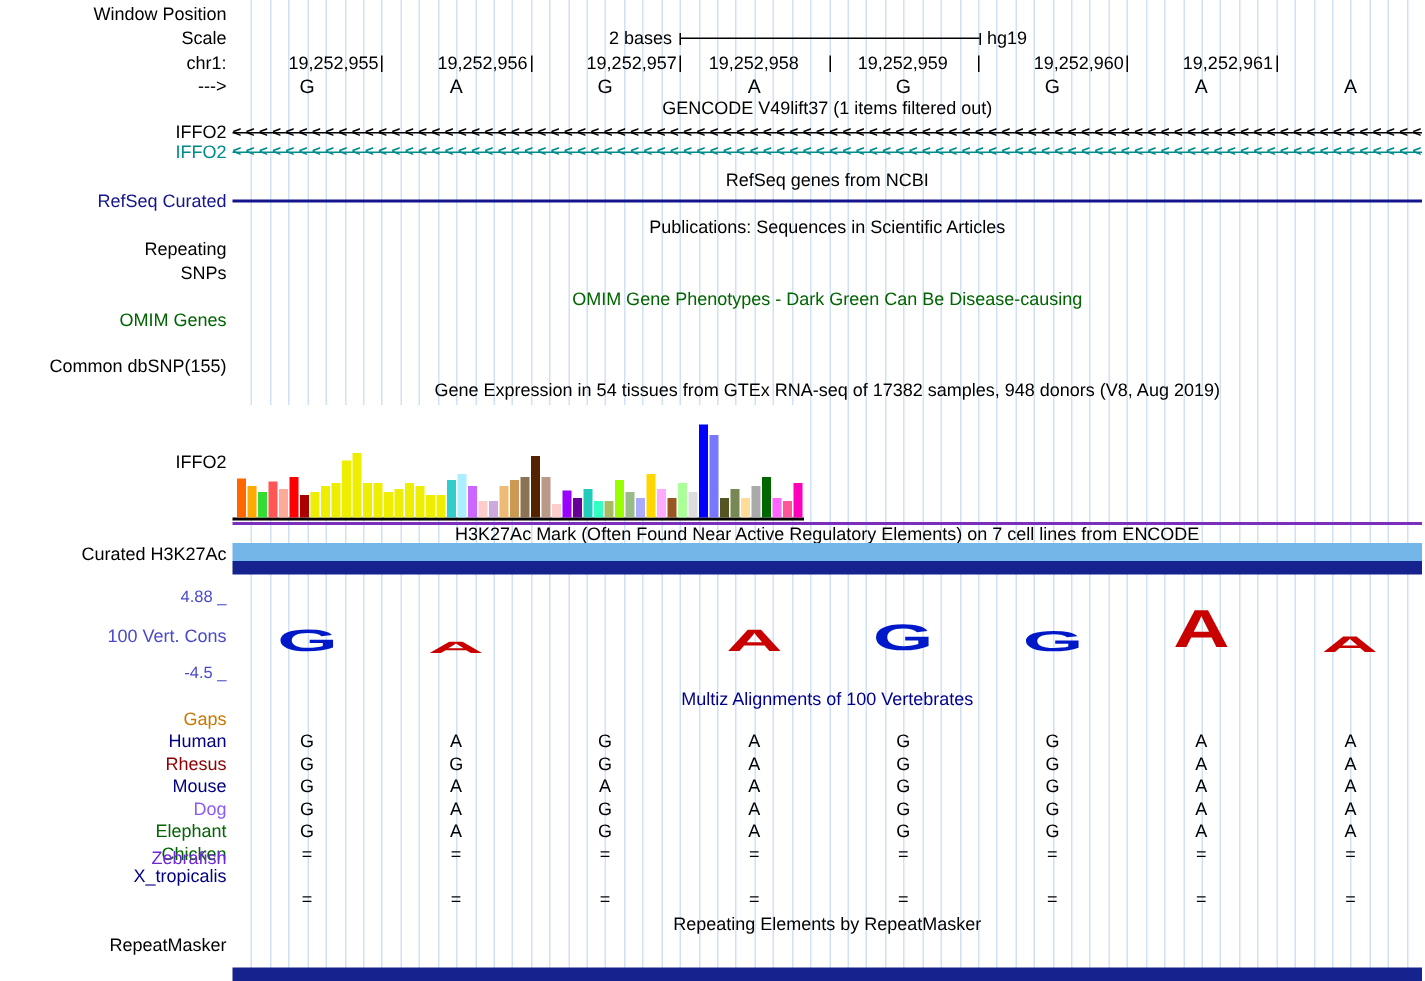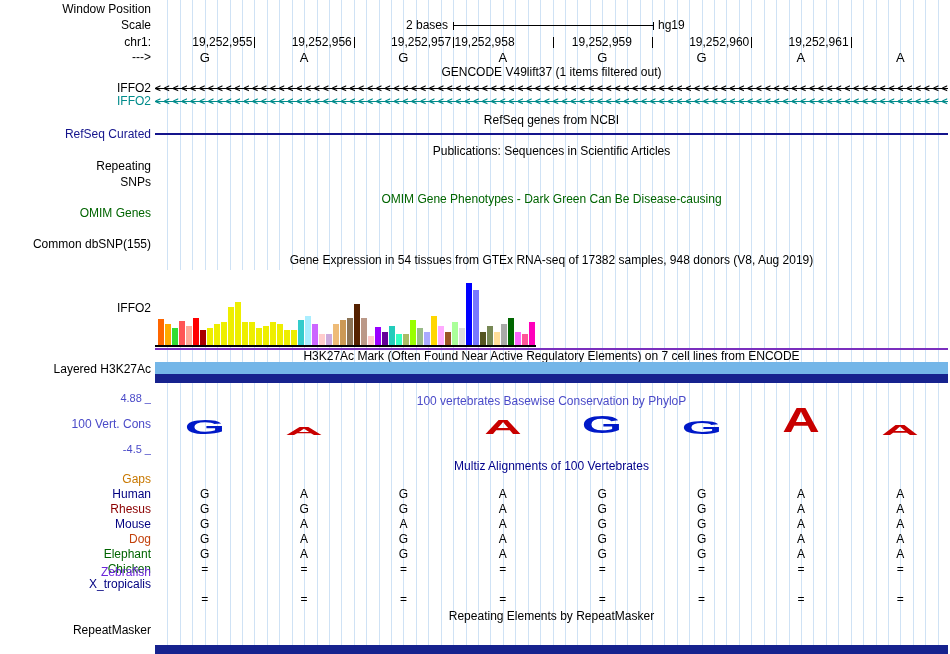--- a/index.html
+++ b/index.html
@@ -112,42 +112,41 @@
 
   <div class="lbl" style="top:238px">Common dbSNP(155)</div>
 
   <div class="ctitle" style="top:254px">Gene Expression in 54 tissues from GTEx RNA-seq of 17382 samples, 948 donors (V8, Aug 2019)</div>
   <div class="lbl" style="top:302px">IFFO2</div>
   <div id="gtex-panel" style="left:155px;top:270px;width:381px;height:76px;background:#fff"></div>
   <div style="left: 155px; top: 345px; width: 381px; height: 2px; background: rgb(0, 0, 0);"></div>
 
   <div style="left: 155px; top: 348px; width: 793px; height: 2px; background: rgb(123, 47, 190);"></div>
   <div class="ctitle" style="top:350px">H3K27Ac Mark (Often Found Near Active Regulatory Elements) on 7 cell lines from ENCODE</div>
-  <div class="lbl" style="top:363px">Layered H3K27Ac</div>
+  <div class="lbl" style="top:363px">Curated H3K27Ac</div>
   <div style="left: 155px; top: 362px; width: 793px; height: 12px; background: rgb(116, 182, 232);"></div>
   <div style="left: 155px; top: 374px; width: 793px; height: 9px; background: rgb(22, 34, 142);"></div>
 
   <div class="lbl small" style="top: 392px; color: rgb(74, 74, 200);">4.88 _</div>
-  <div class="ctitle" style="top: 395px; color: rgb(74, 74, 200);">100 vertebrates Basewise Conservation by PhyloP</div>
   <div class="lbl" style="top: 418px; color: rgb(74, 74, 200);">100 Vert. Cons</div>
   <div class="lbl small" style="top: 443px; color: rgb(74, 74, 200);">-4.5 _</div>
 
   <div class="ctitle" style="top: 460px; color: rgb(0, 0, 139);">Multiz Alignments of 100 Vertebrates</div>
 
   <div class="ctitle" style="top:610px">Repeating Elements by RepeatMasker</div>
   <div class="lbl" style="top:624px">RepeatMasker</div>
 
   <div style="left: 155px; top: 645px; width: 793px; height: 9px; background: rgb(22, 34, 142);"></div>
 <div style="left: 156.375px; top: 36px; width: 96px; text-align: right; font-size: 12px; line-height: 13px;">19,252,955</div>
     <div style="left: 254.4px; top: 37px; width: 1px; height: 11px; background: rgb(0, 0, 0);"></div>
     <div style="left: 255.75px; top: 36px; width: 96px; text-align: right; font-size: 12px; line-height: 13px;">19,252,956</div>
     <div style="left: 353.8px; top: 37px; width: 1px; height: 11px; background: rgb(0, 0, 0);"></div>
     <div style="left: 355.125px; top: 36px; width: 96px; text-align: right; font-size: 12px; line-height: 13px;">19,252,957</div>
     <div style="left: 453.1px; top: 37px; width: 1px; height: 11px; background: rgb(0, 0, 0);"></div>
-    <div style="left: 454.5px; top: 36px; width: 96px; text-align: left; font-size: 12px; line-height: 13px;">19,252,958</div>
+    <div style="left: 454.5px; top: 36px; width: 96px; text-align: center; font-size: 12px; line-height: 13px;">19,252,958</div>
     <div style="left: 552.5px; top: 37px; width: 1px; height: 11px; background: rgb(0, 0, 0);"></div>
     <div style="left: 553.875px; top: 36px; width: 96px; text-align: center; font-size: 12px; line-height: 13px;">19,252,959</div>
     <div style="left: 651.9px; top: 37px; width: 1px; height: 11px; background: rgb(0, 0, 0);"></div>
     <div style="left: 653.25px; top: 36px; width: 96px; text-align: right; font-size: 12px; line-height: 13px;">19,252,960</div>
     <div style="left: 751.3px; top: 37px; width: 1px; height: 11px; background: rgb(0, 0, 0);"></div>
     <div style="left: 752.625px; top: 36px; width: 96px; text-align: right; font-size: 12px; line-height: 13px;">19,252,961</div>
     <div style="left: 850.6px; top: 37px; width: 1px; height: 11px; background: rgb(0, 0, 0);"></div>
     <div style="left: 192.7px; top: 51px; width: 24px; text-align: center; font-size: 13px; line-height: 13px;">G</div>
     <div style="left: 292.1px; top: 51px; width: 24px; text-align: center; font-size: 13px; line-height: 13px;">A</div>
     <div style="left: 391.4px; top: 51px; width: 24px; text-align: center; font-size: 13px; line-height: 13px;">G</div>
@@ -244,21 +243,21 @@
     <div style="left: 892.3px; top: 503px; width: 16px; text-align: center; font-size: 12px; line-height: 13px; color: rgb(0, 0, 0);">A</div>
     <div class="lbl" style="top: 518px; color: rgb(0, 0, 128);">Mouse</div>
     <div style="left: 196.7px; top: 518px; width: 16px; text-align: center; font-size: 12px; line-height: 13px; color: rgb(0, 0, 0);">G</div>
     <div style="left: 296.1px; top: 518px; width: 16px; text-align: center; font-size: 12px; line-height: 13px; color: rgb(0, 0, 0);">A</div>
     <div style="left: 395.4px; top: 518px; width: 16px; text-align: center; font-size: 12px; line-height: 13px; color: rgb(0, 0, 0);">A</div>
     <div style="left: 494.8px; top: 518px; width: 16px; text-align: center; font-size: 12px; line-height: 13px; color: rgb(0, 0, 0);">A</div>
     <div style="left: 594.2px; top: 518px; width: 16px; text-align: center; font-size: 12px; line-height: 13px; color: rgb(0, 0, 0);">G</div>
     <div style="left: 693.6px; top: 518px; width: 16px; text-align: center; font-size: 12px; line-height: 13px; color: rgb(0, 0, 0);">G</div>
     <div style="left: 792.9px; top: 518px; width: 16px; text-align: center; font-size: 12px; line-height: 13px; color: rgb(0, 0, 0);">A</div>
     <div style="left: 892.3px; top: 518px; width: 16px; text-align: center; font-size: 12px; line-height: 13px; color: rgb(0, 0, 0);">A</div>
-    <div class="lbl" style="top: 533px; color: #c2410c;">Dog</div>
+    <div class="lbl" style="top: 533px; color: #8b5cf6;">Dog</div>
     <div style="left: 196.7px; top: 533px; width: 16px; text-align: center; font-size: 12px; line-height: 13px; color: rgb(0, 0, 0);">G</div>
     <div style="left: 296.1px; top: 533px; width: 16px; text-align: center; font-size: 12px; line-height: 13px; color: rgb(0, 0, 0);">A</div>
     <div style="left: 395.4px; top: 533px; width: 16px; text-align: center; font-size: 12px; line-height: 13px; color: rgb(0, 0, 0);">G</div>
     <div style="left: 494.8px; top: 533px; width: 16px; text-align: center; font-size: 12px; line-height: 13px; color: rgb(0, 0, 0);">A</div>
     <div style="left: 594.2px; top: 533px; width: 16px; text-align: center; font-size: 12px; line-height: 13px; color: rgb(0, 0, 0);">G</div>
     <div style="left: 693.6px; top: 533px; width: 16px; text-align: center; font-size: 12px; line-height: 13px; color: rgb(0, 0, 0);">G</div>
     <div style="left: 792.9px; top: 533px; width: 16px; text-align: center; font-size: 12px; line-height: 13px; color: rgb(0, 0, 0);">A</div>
     <div style="left: 892.3px; top: 533px; width: 16px; text-align: center; font-size: 12px; line-height: 13px; color: rgb(0, 0, 0);">A</div>
     <div class="lbl" style="top: 548px; color: rgb(0, 100, 0); text-align: right;">Elephant</div>
     <div style="left: 196.7px; top: 548px; width: 16px; text-align: center; font-size: 12px; line-height: 13px; color: rgb(0, 0, 0);">G</div>

